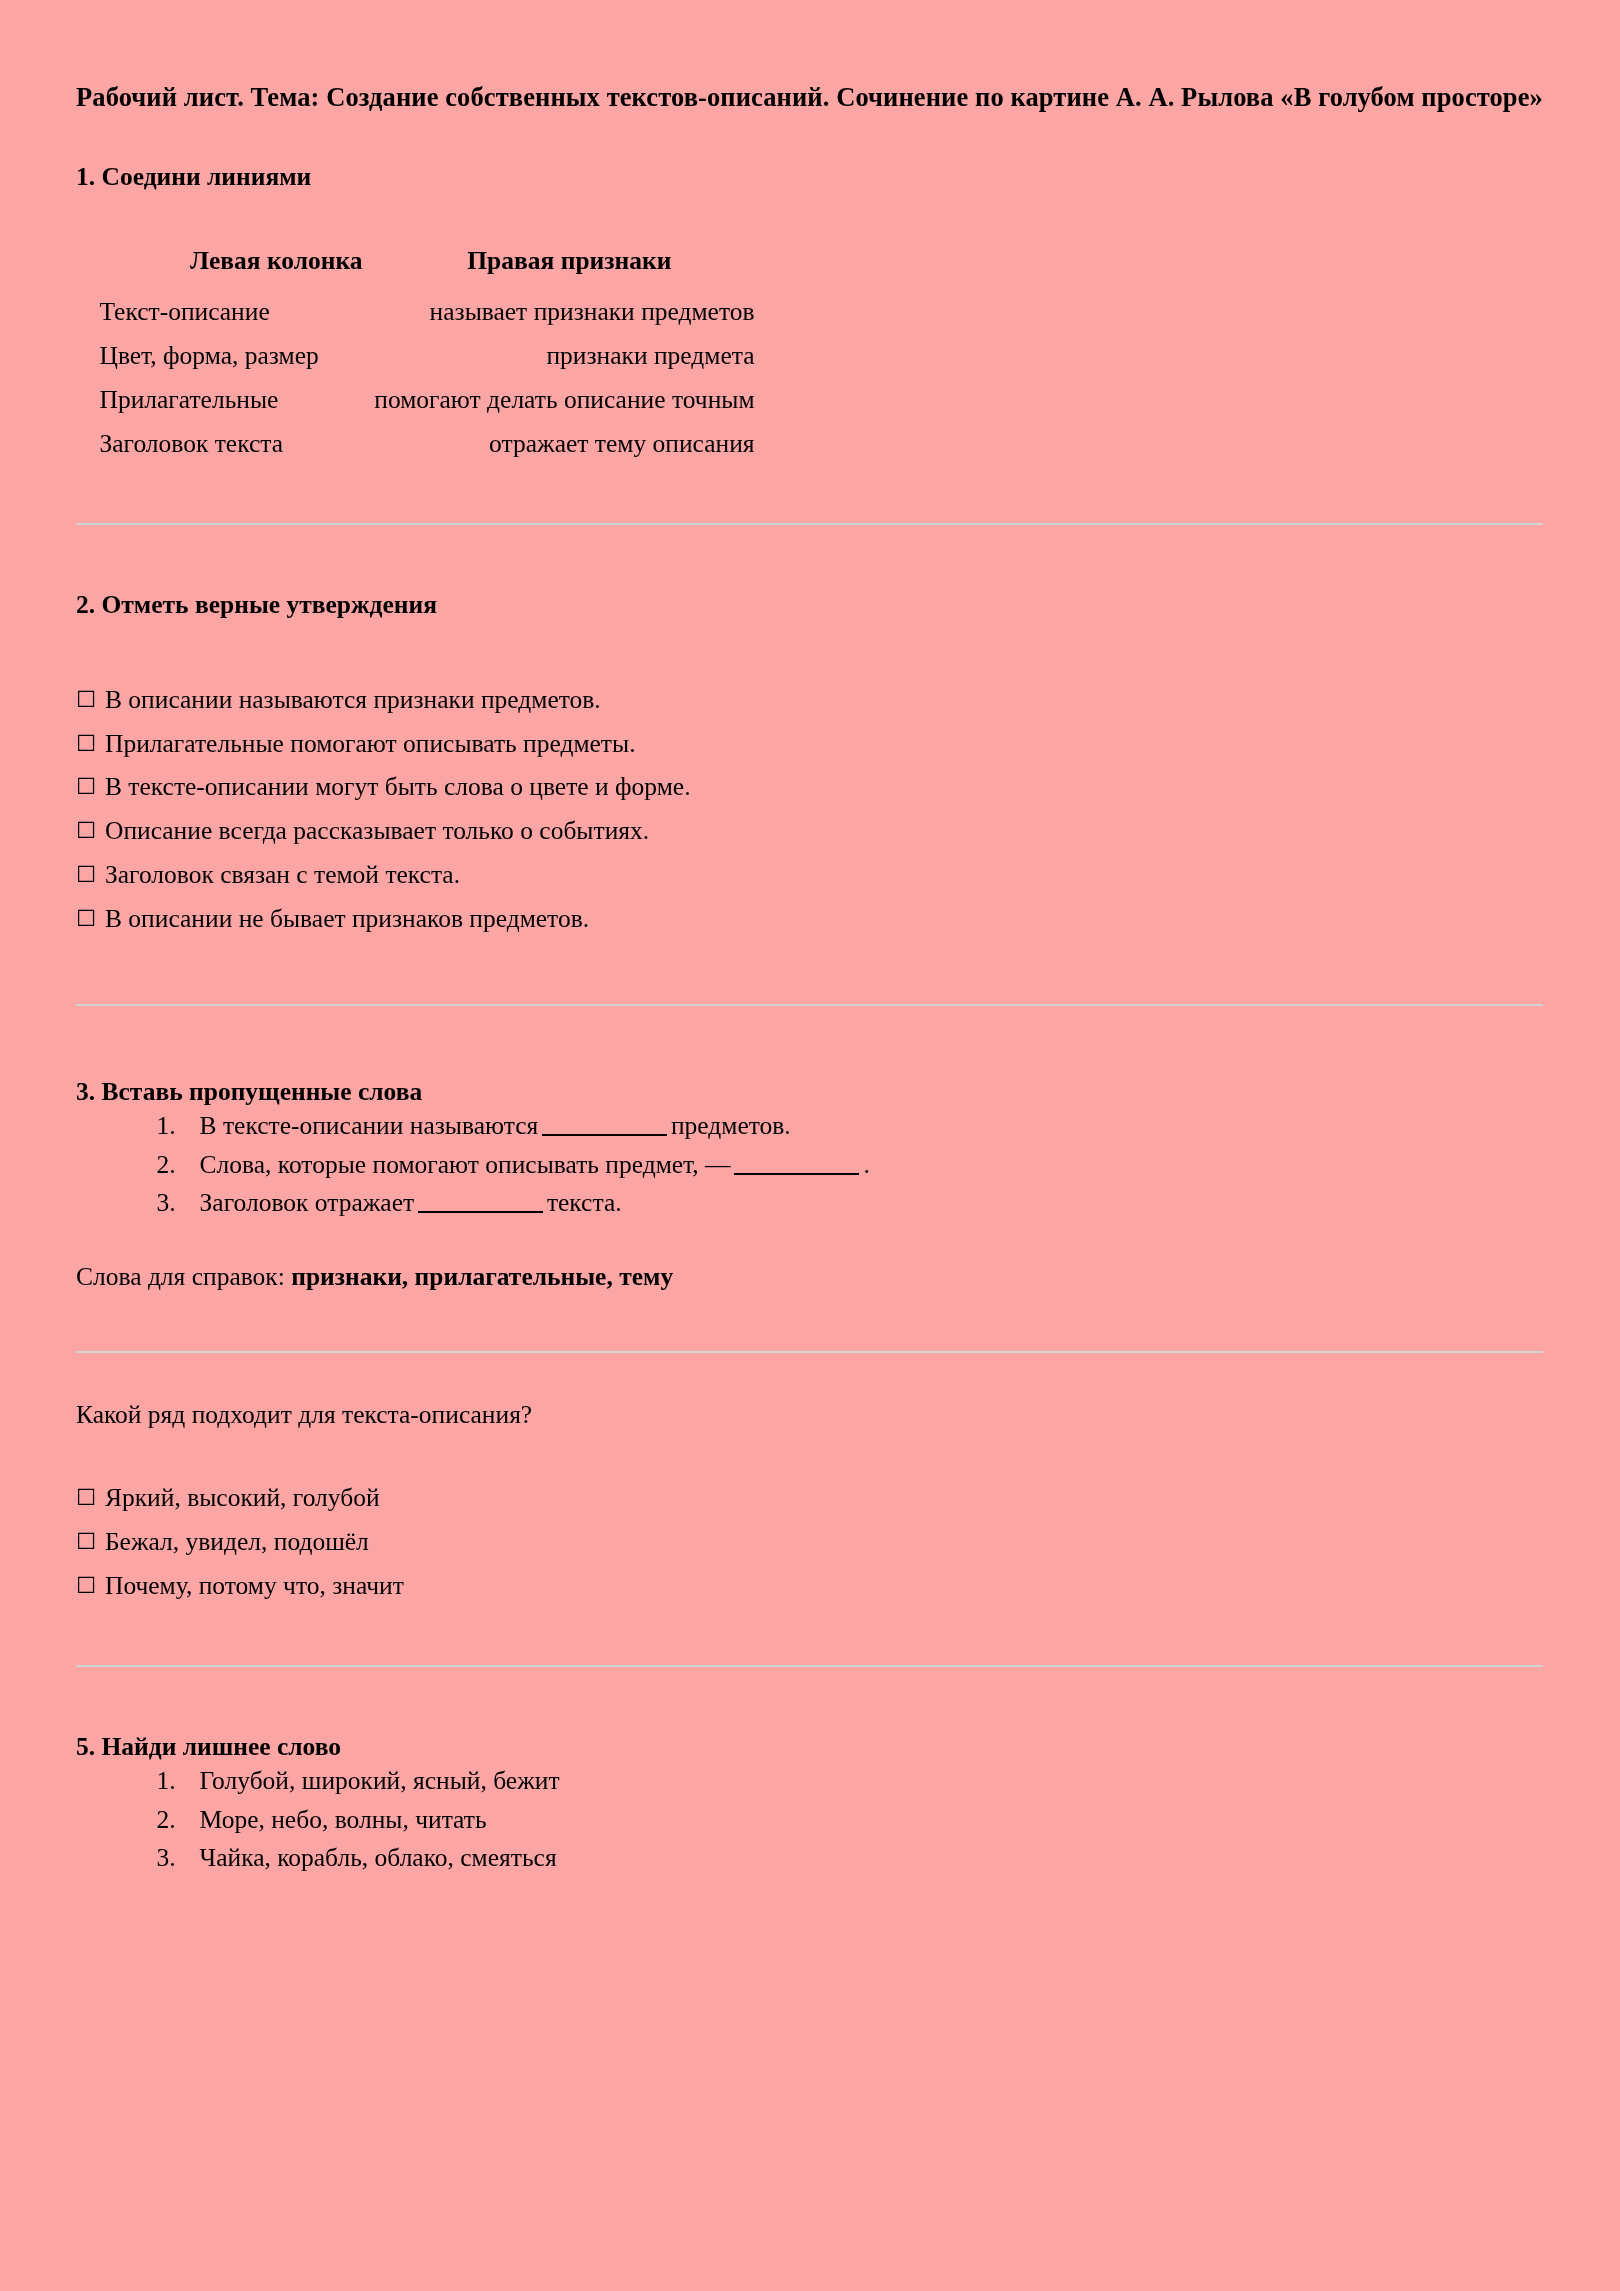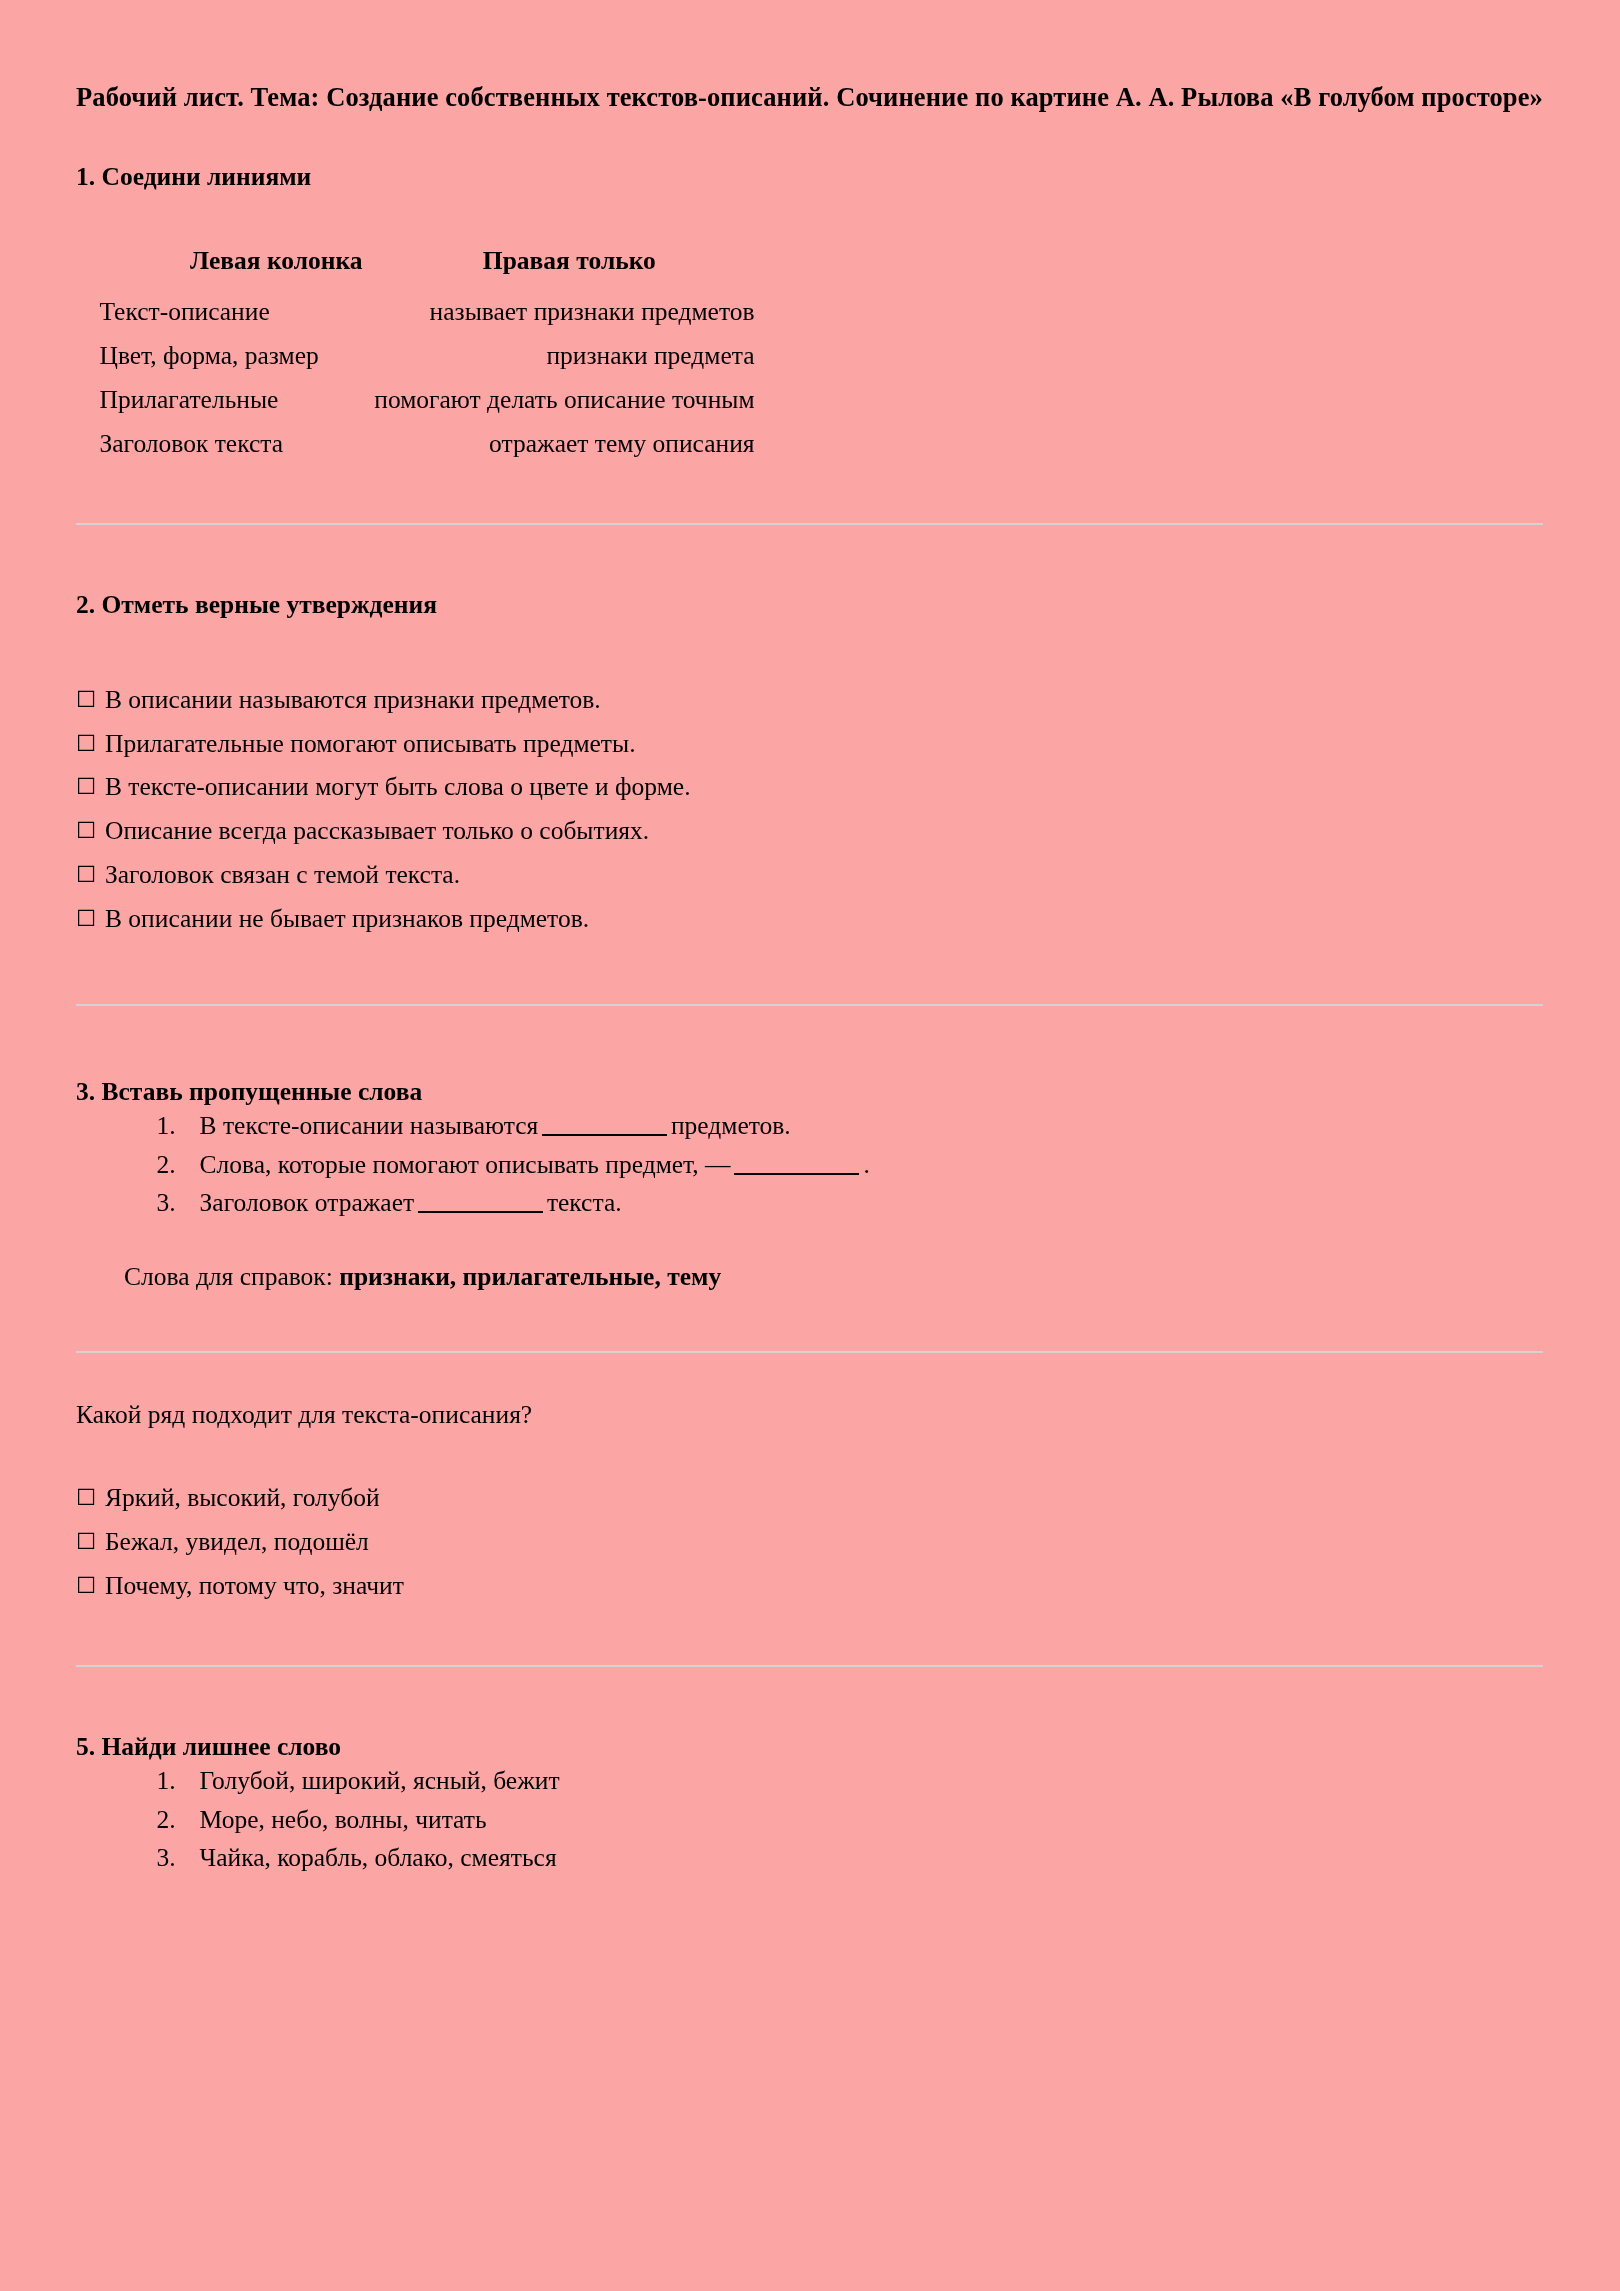--- a/index.html
+++ b/index.html
@@ -119,37 +119,37 @@
   }
 
   .bold-inline { font-weight: bold; }
 
   
   .mt-46 { margin-top: 45px; }
   .mt-54 { margin-top: 53px; }
   .mt-58 { margin-top: 57px; }
   .mt-64 { margin-top: 63px; }
   .mt-70 { margin-top: 69px; }
-  .mt-40 { margin-top: 39px; margin-left: 48px; }
+  .mt-40 { margin-top: 39px; }
 </style>
 </head>
 <body>
 
 <div class="page">
   <div class="content">
 
     <div class="doc-title">Рабочий лист. Тема: Создание собственных текстов-описаний. Сочинение по картине А. А. Рылова «В голубом просторе»</div>
 
     <div class="section-heading mt-46">1. Соедини линиями</div>
 
     <table class="match-table mt-54">
       <thead>
         <tr>
           <th class="col-left">Левая колонка</th>
-          <th class="col-right">Правая только</th>
+          <th class="col-right">Правая признаки</th>
         </tr>
       </thead>
       <tbody>
         <tr>
           <td class="cell-left">Текст-описание</td>
           <td class="cell-right">называет признаки предметов</td>
         </tr>
         <tr>
           <td class="cell-left">Цвет, форма, размер</td>
           <td class="cell-right">признаки предмета</td>

